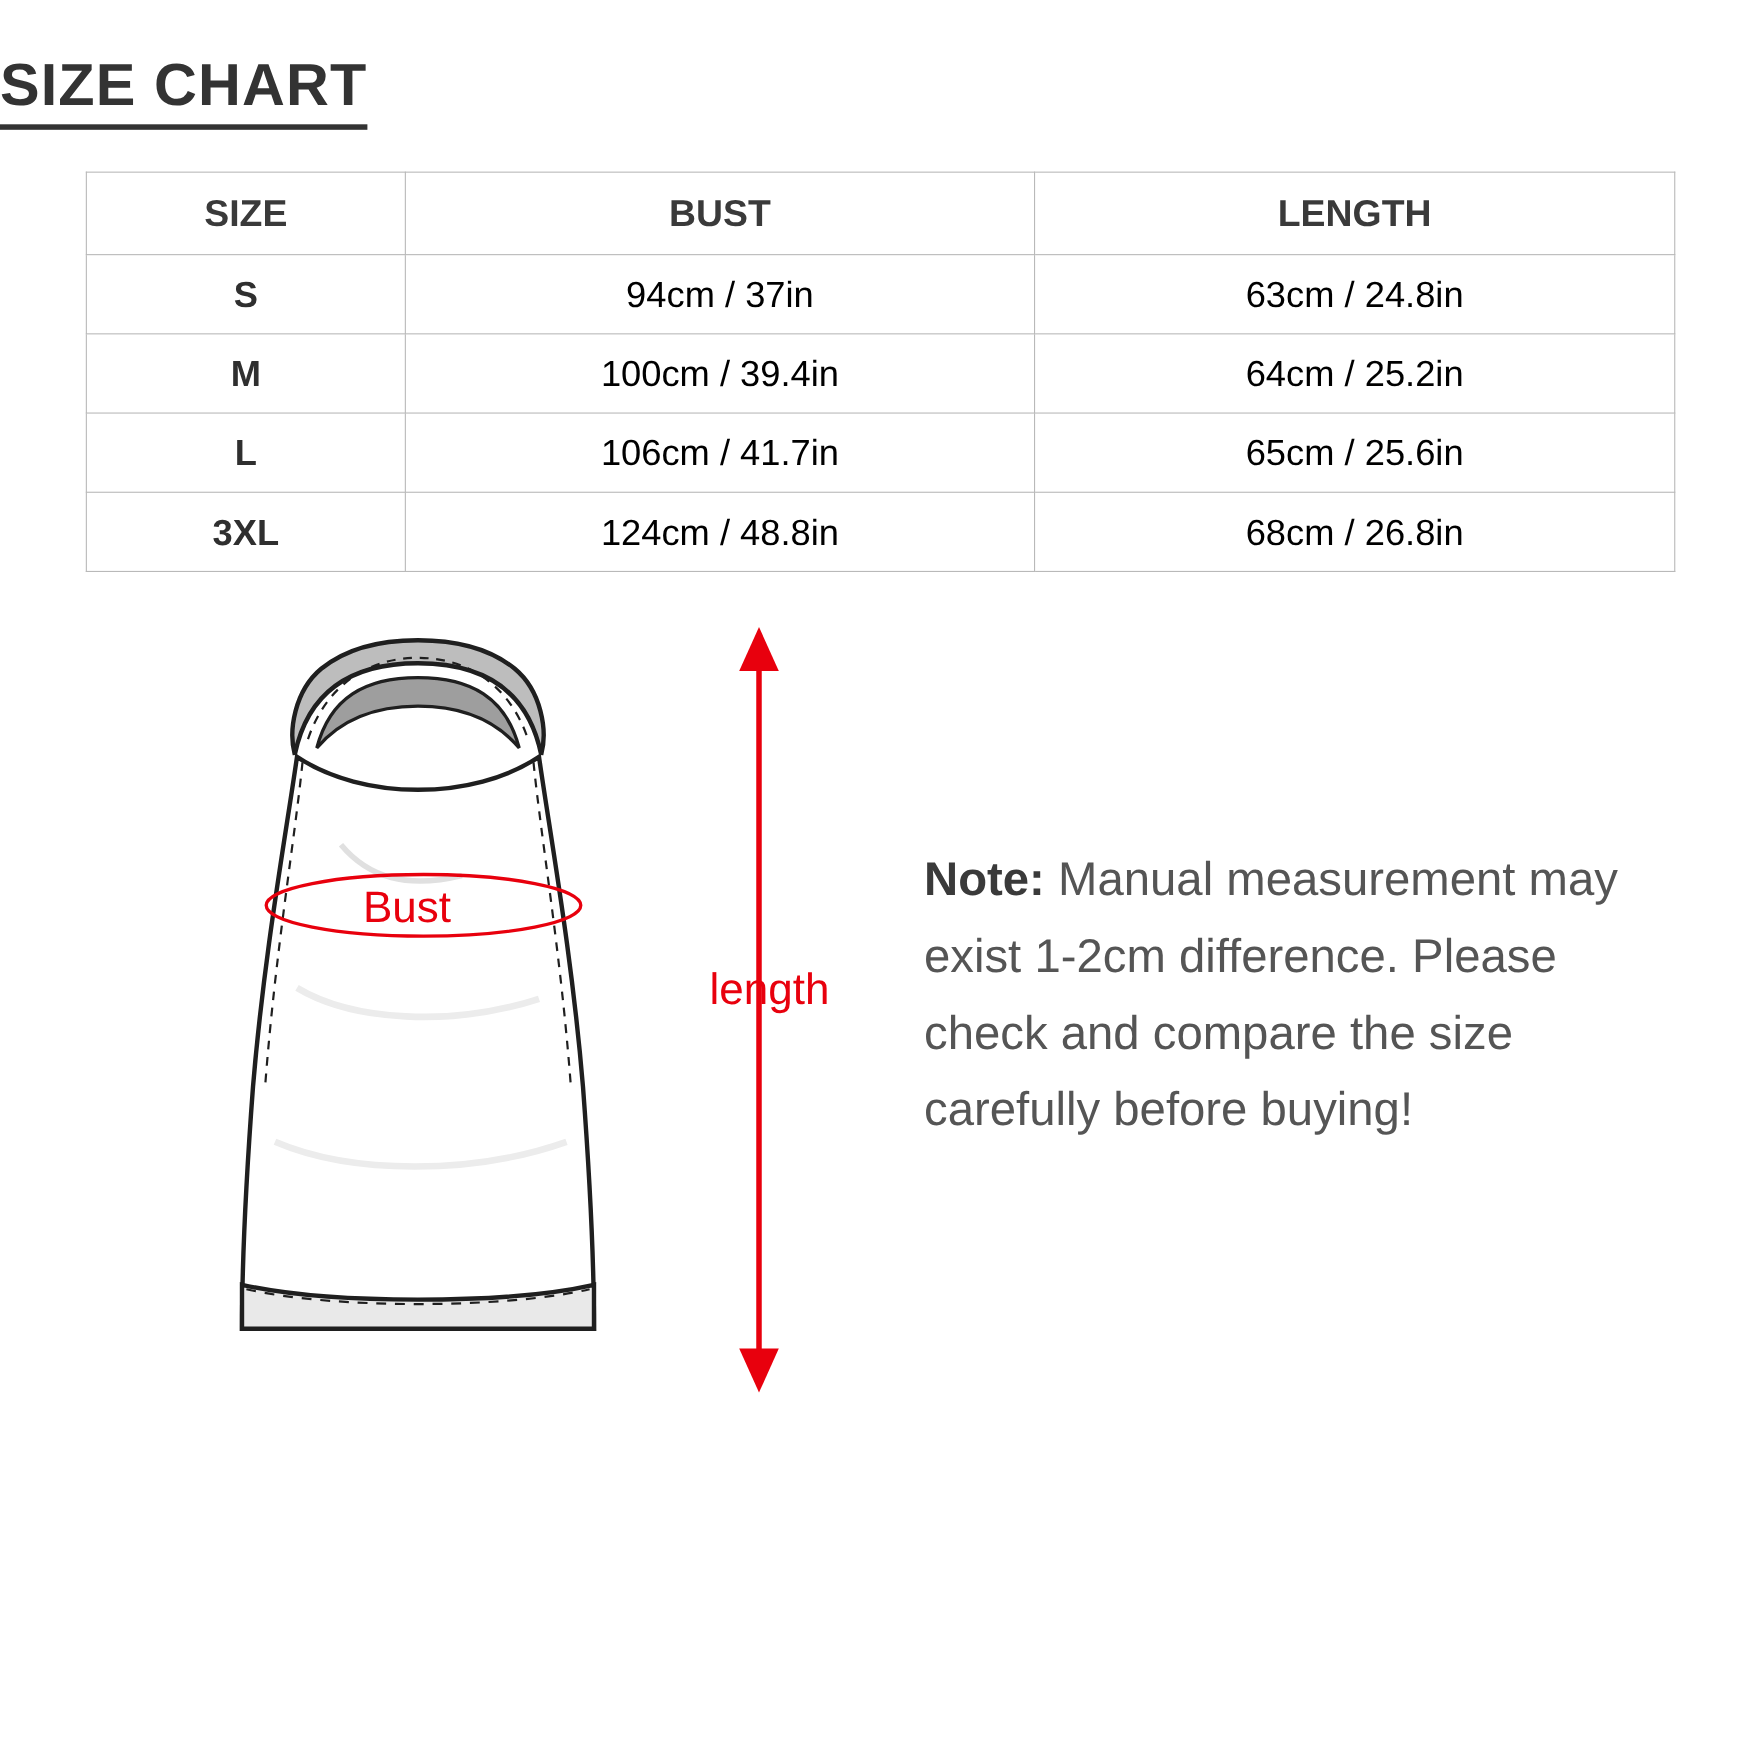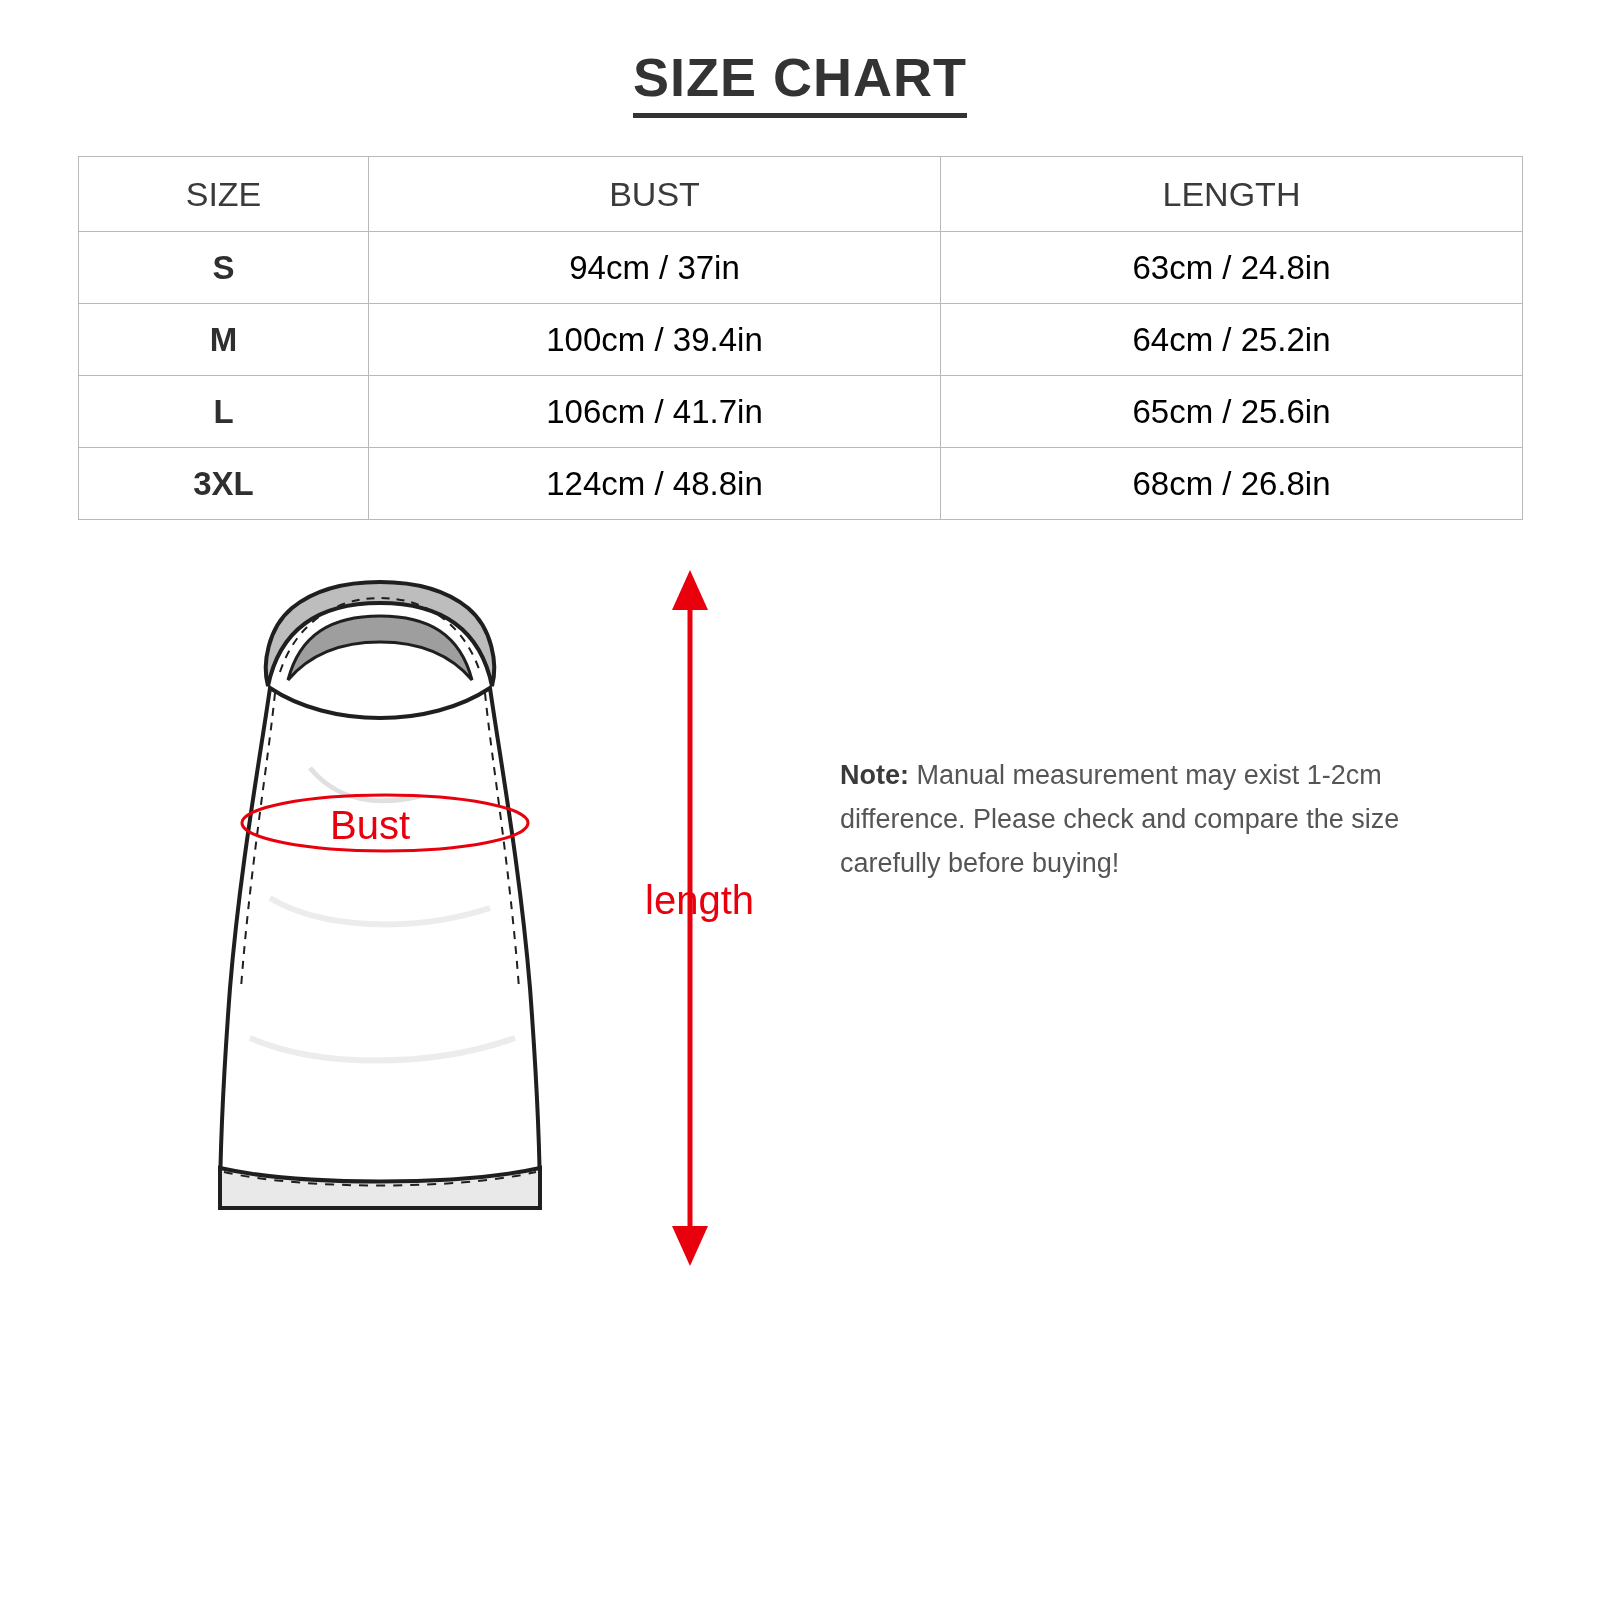--- a/index.html
+++ b/index.html
@@ -11,21 +11,21 @@
     width: 1600px;
     height: 1600px;
     font-family: "Liberation Sans", sans-serif;
     color: #3b3b3b;
     position: relative;
     overflow: hidden;
   }
 
   
   .title-wrap {
-    text-align: center;
+    text-align: left;
     padding-top: 48px;
   }
   .title {
     display: inline-block;
     font-size: 54px;
     font-weight: bold;
     letter-spacing: 1px;
     color: #333333;
     border-bottom: 5px solid #333333;
     padding-bottom: 6px;
@@ -43,21 +43,21 @@
   }
   table.size-table th,
   table.size-table td {
     border: 1px solid #b9b9b9;
     text-align: center;
     vertical-align: middle;
   }
   table.size-table th {
     height: 72px;
     font-size: 34px;
-    font-weight: normal;
+    font-weight: bold;
     color: #3a3a3a;
   }
   table.size-table td {
     height: 69px;
     font-size: 33px;
     color: #000000;
   }
   table.size-table td.size-col {
     font-weight: bold;
     color: #2f2f2f;
@@ -94,23 +94,23 @@
     left: 330px;
     top: 245px;
     color: #e8000d;
     font-size: 40px;
   }
 
   
   .note {
     position: absolute;
     left: 840px;
-    top: 196px;
+    top: 208px;
     width: 640px;
-    font-size: 27px;
+    font-size: 43px;
     line-height: 1.62;
     color: #555555;
   }
   .note b {
     color: #3a3a3a;
     font-weight: bold;
   }
 </style>
 </head>
 <body>

